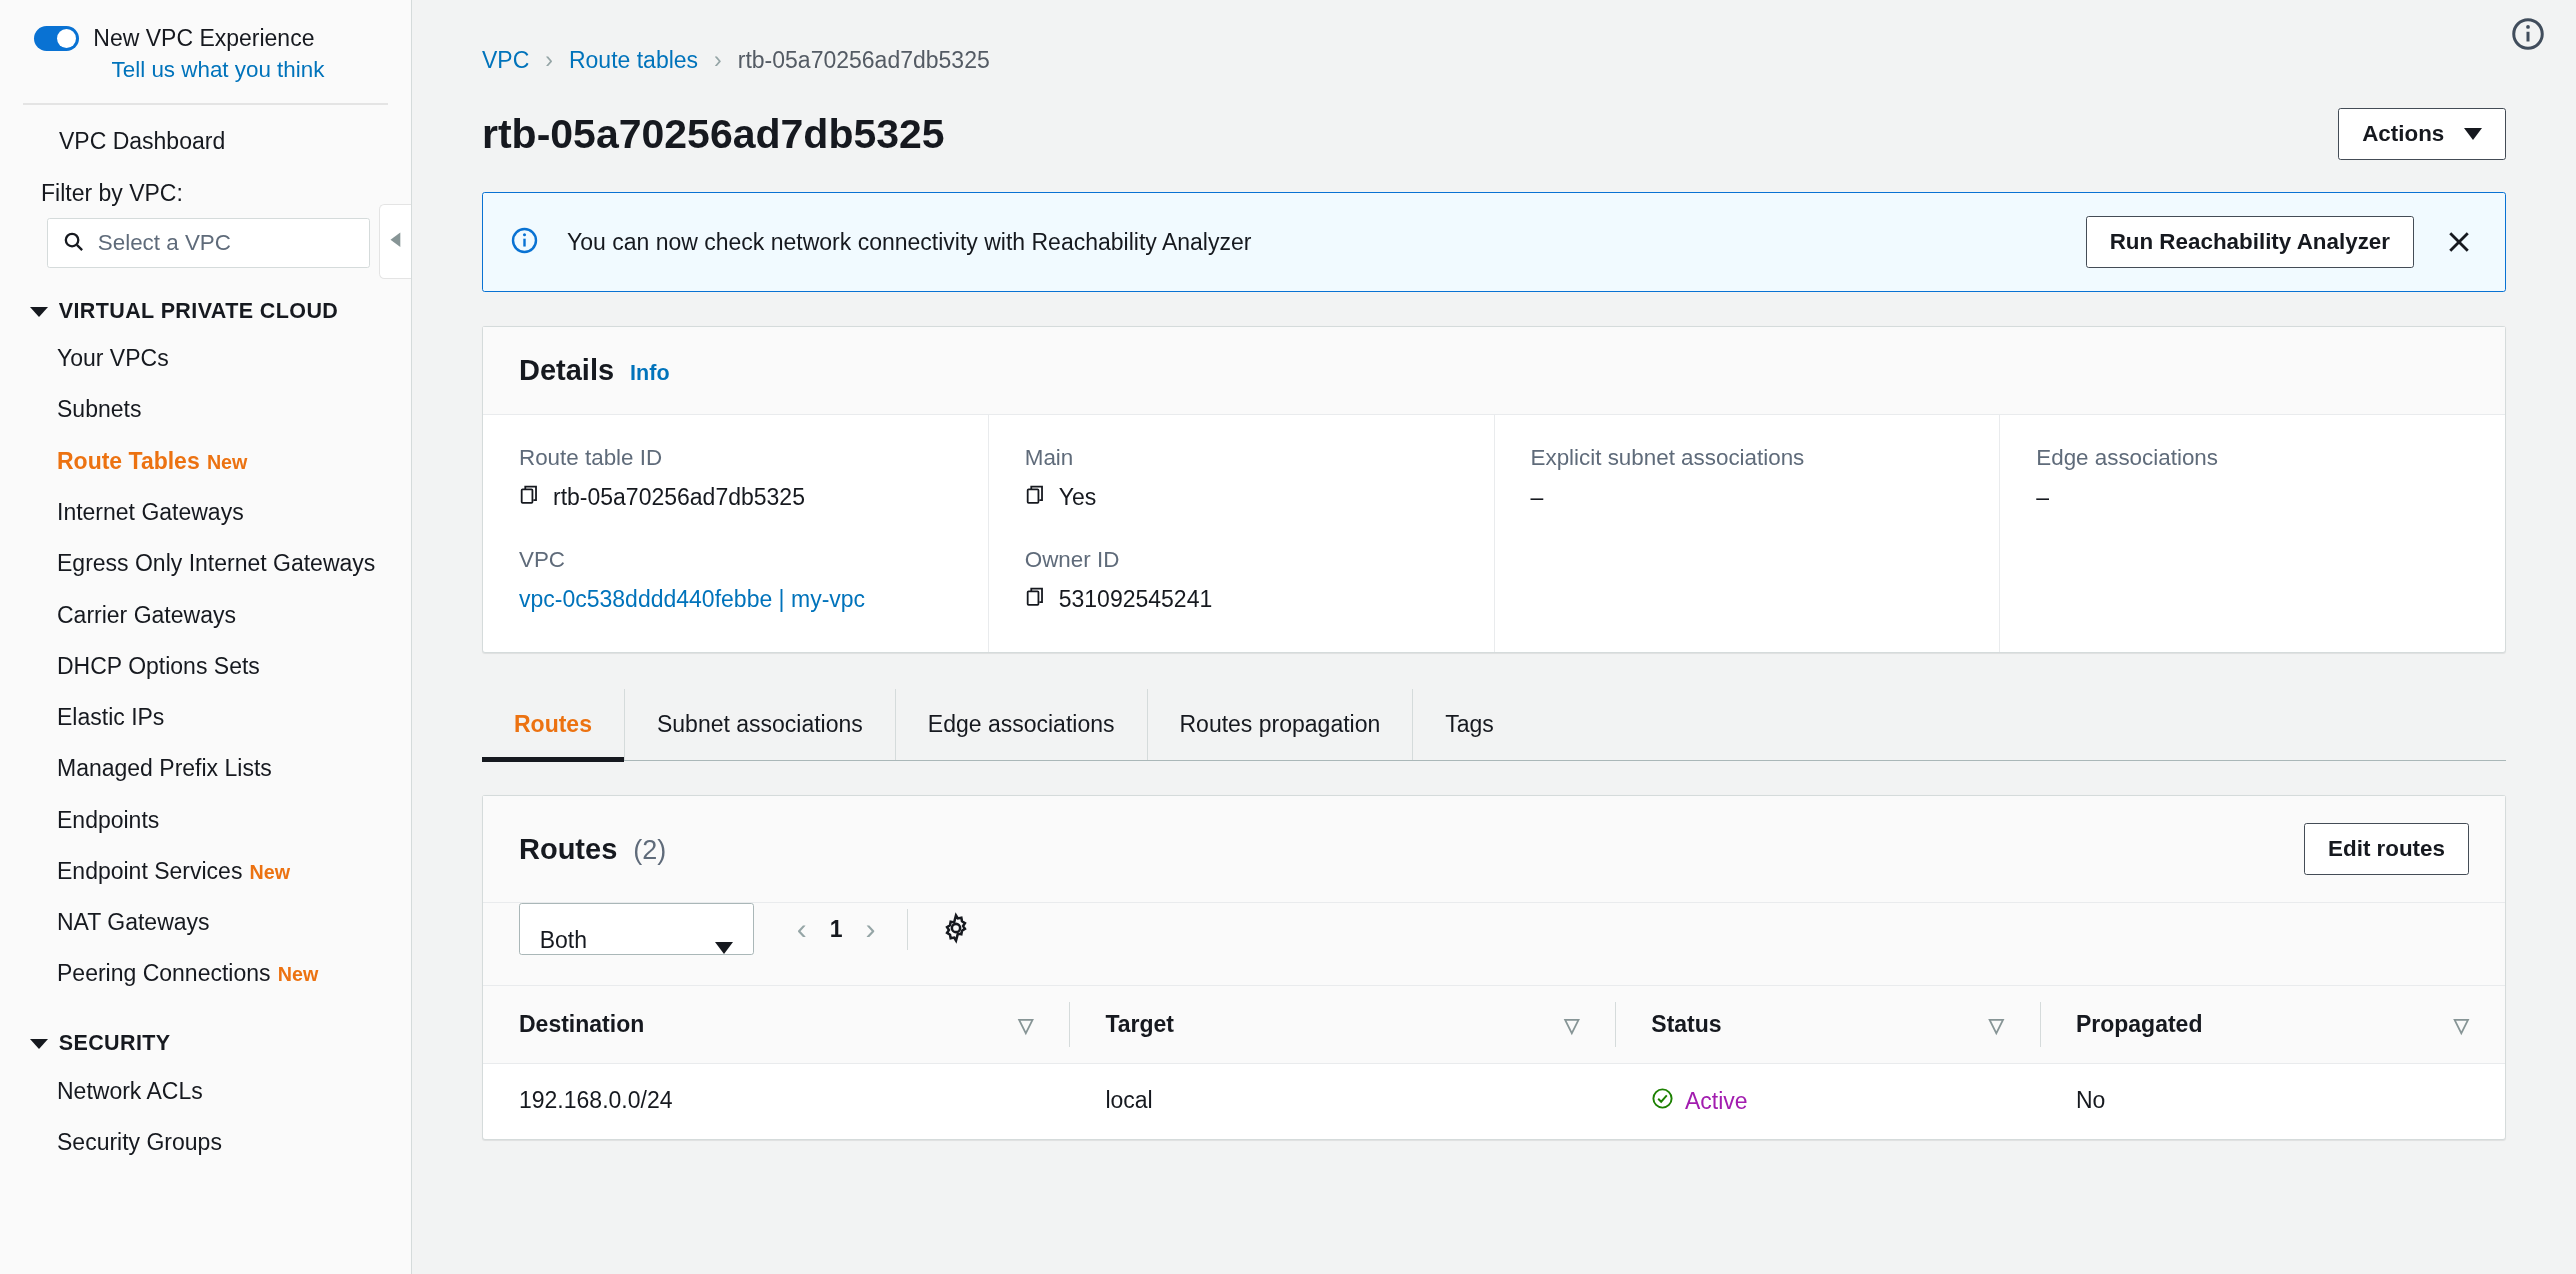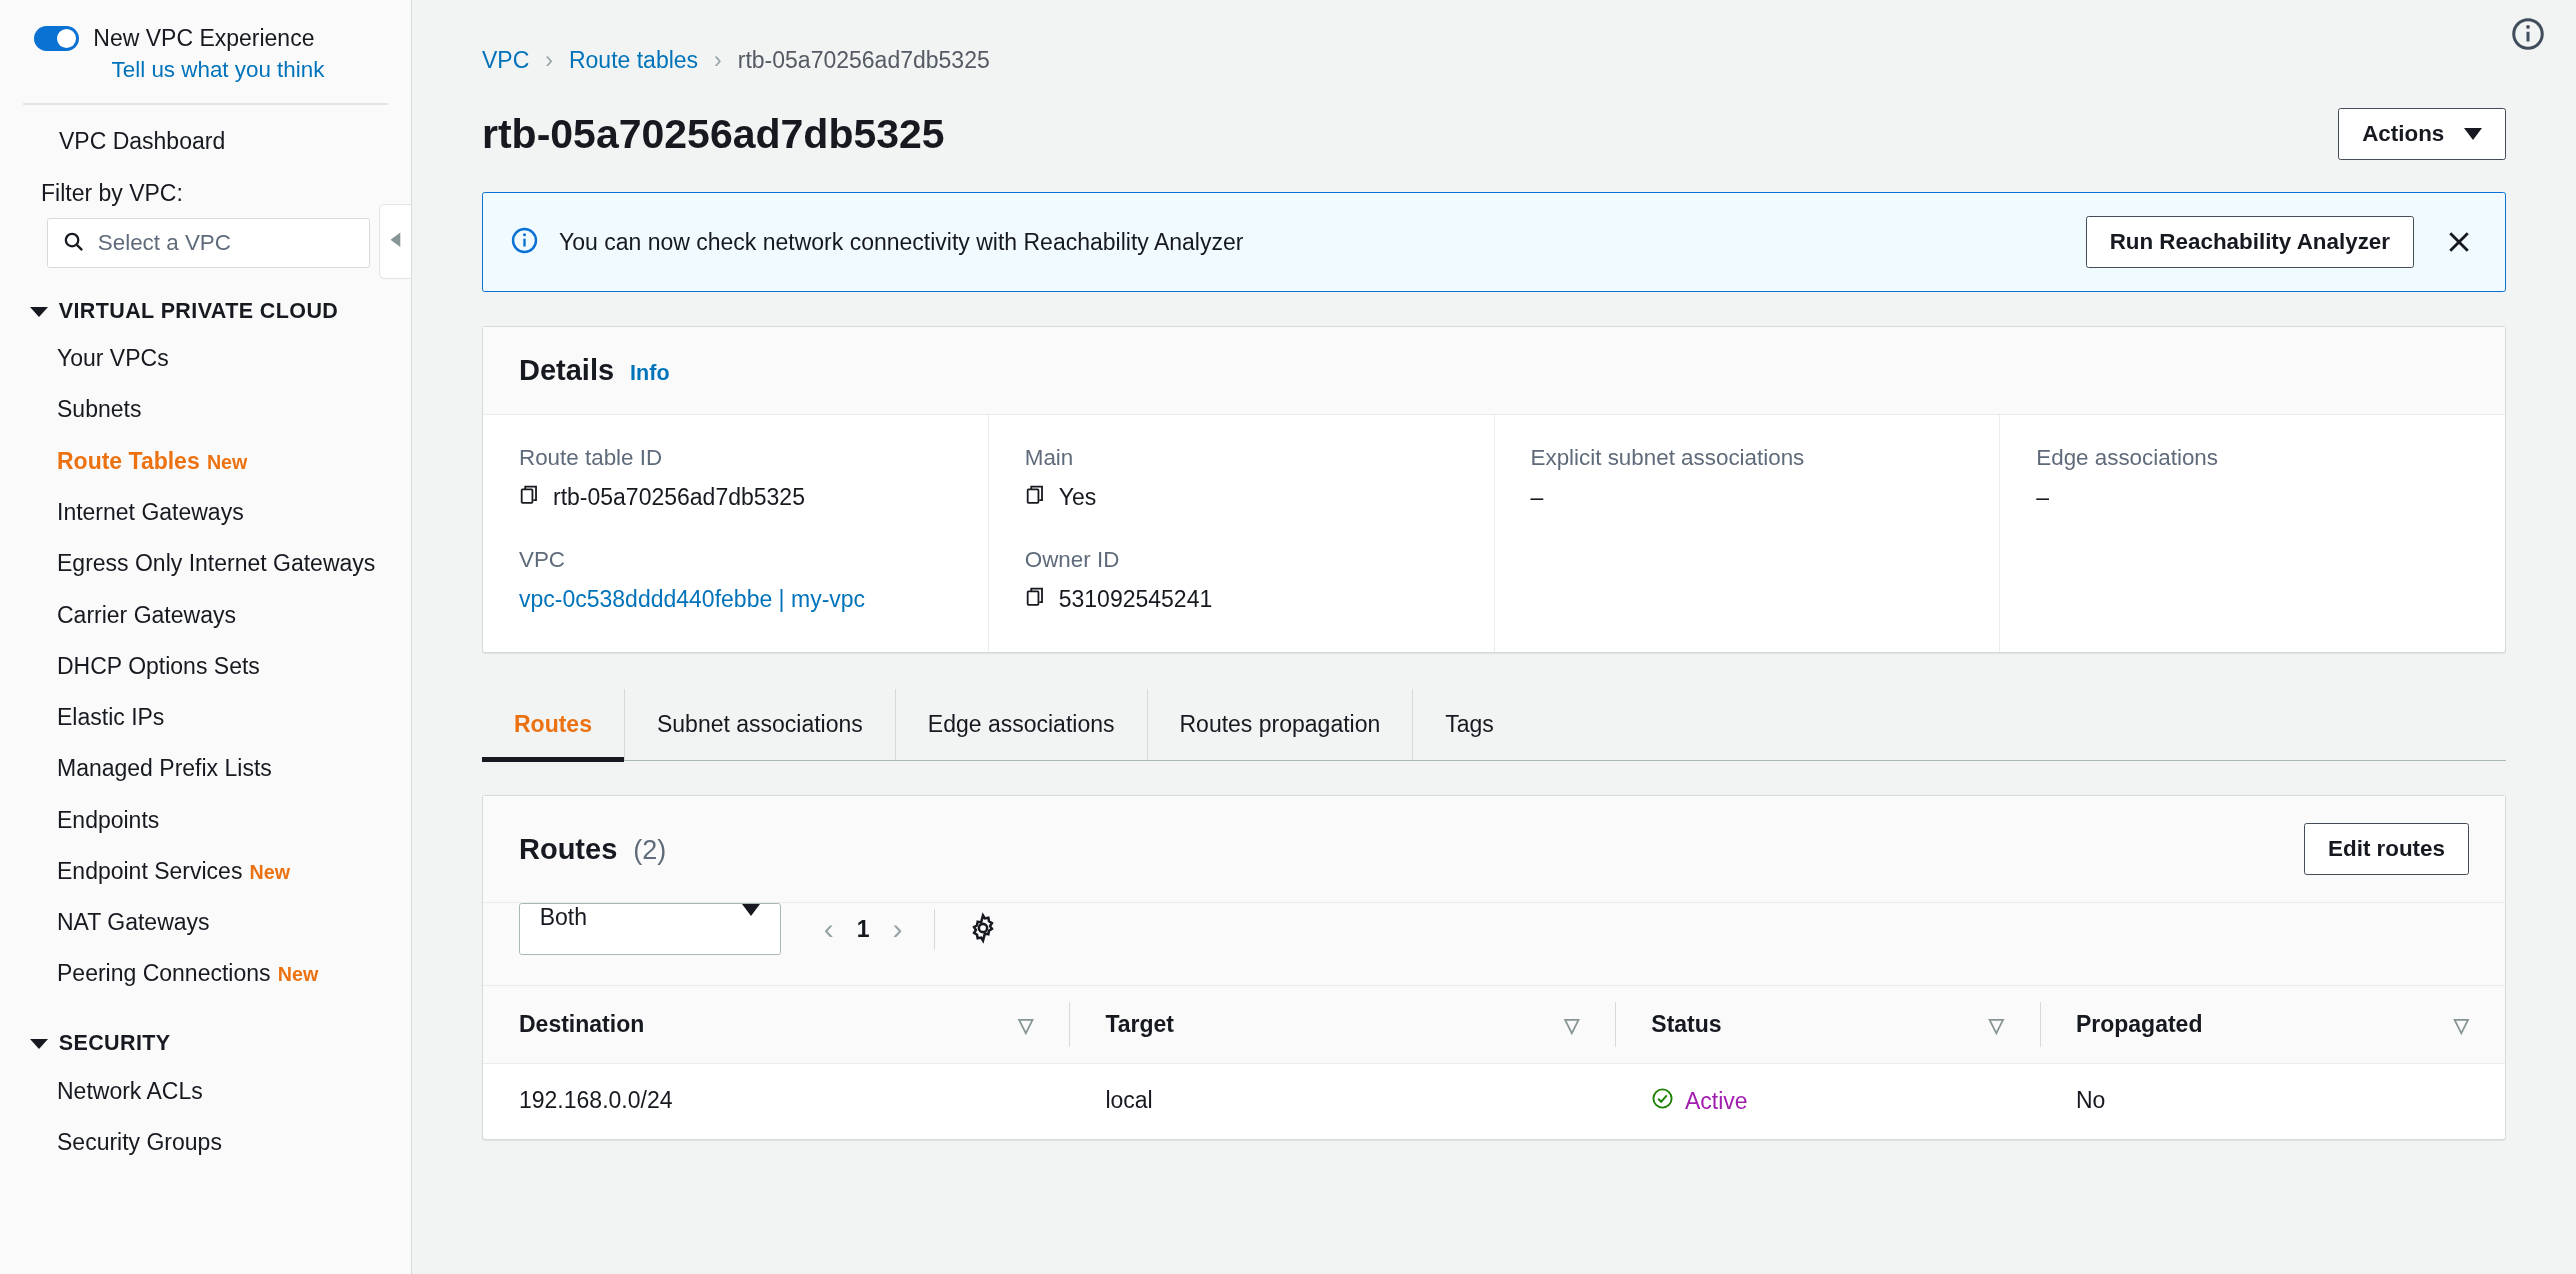--- a/index.html
+++ b/index.html
@@ -101,21 +101,21 @@
     border-top: 12.5px solid #16191f;
   }
 
   
   .banner {
     margin: 32px 70px 0 70px; background: #f1faff;
     border: 1.8px solid #0972d3; border-radius: 2.7px;
     display: flex; align-items: center; padding: 23px 27px;
     min-height: 82px;
   }
-  .banner-left { display: flex; align-items: center; gap: 20px; flex: 1 1 auto; }
+  .banner-left { display: flex; align-items: center; gap: 28px; flex: 1 1 auto; }
   .banner-text { font-size: 23px; color: #16191f; }
   .banner-right { display: flex; align-items: center; gap: 25px; }
   .close-x {
     width: 39px; height: 39px; display: flex;
     align-items: center; justify-content: center; cursor: pointer;
   }
 
   
   .card {
     margin: 34px 70px 0 70px; background: #fff;
@@ -168,23 +168,23 @@
     padding: 0 36px 30px 36px; background: #fafafa;
   }
   .search-box {
     flex: 1 1 auto; height: 52px; background: #fff;
     border: 1.8px solid #aab7b8; border-radius: 2.7px;
     display: flex; align-items: center; gap: 14.3px; padding: 0 16px;
     max-width: 1307px;
   }
   .search-box .ph { font-size: 22.4px; color: #879596; font-style: italic; }
   .select-both {
-    width: 262px; height: 52px; background: #fff;
+    width: 235px; height: 52px; background: #fff;
     border: 1.8px solid #aab7b8; border-radius: 2.7px;
-    display: flex; align-items: flex-start; justify-content: space-between;
+    display: flex; align-items: flex-end; justify-content: space-between;
     padding: 0 19.7px; font-size: 23px; color: #16191f;
   }
   .pager { display: flex; align-items: center; gap: 23px; padding-left: 23px; }
   .pg-arrow { color: #95a5a6; font-size: 30px; line-height: 1; cursor: pointer; }
   .pg-num { font-size: 23px; color: #16191f; font-weight: bold; }
   .pg-sep { width: 0.9px; height: 41px; background: #d5dbdb; margin: 0 9px; }
 
   table.routes { width: 100%; border-collapse: collapse; table-layout: fixed; }
   table.routes th {
     background: #fafafa; text-align: left;

